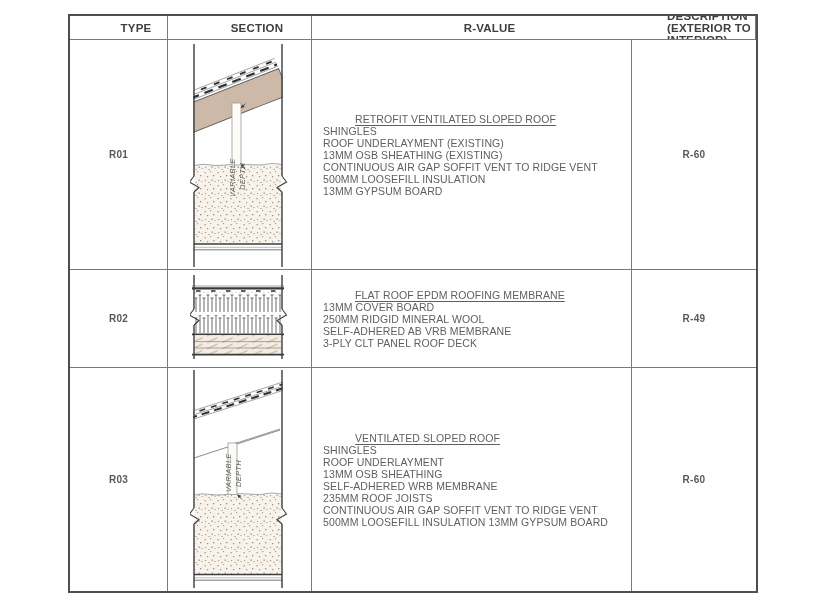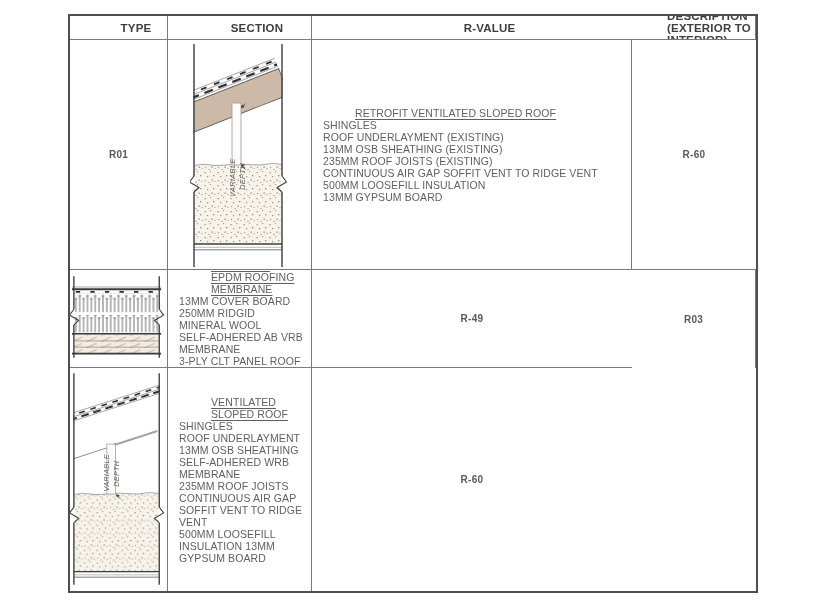--- a/index.html
+++ b/index.html
@@ -91,28 +91,28 @@
       <text class="svgnote" transform="translate(44.5,157) rotate(-90)">VARIABLE</text>
       <text class="svgnote" transform="translate(54.5,150) rotate(-90)">DEPTH</text>
     </svg>
   </div>
 
   <div class="cell desc-cell">
     <div class="desc-title">RETROFIT VENTILATED SLOPED ROOF</div>
     <div>SHINGLES</div>
     <div>ROOF UNDERLAYMENT (EXISTING)</div>
     <div>13MM OSB SHEATHING (EXISTING)</div>
-    <div>235MM ROOF JOISTS (EXISTING)</div>
     <div>CONTINUOUS AIR GAP SOFFIT VENT TO RIDGE VENT</div>
     <div>500MM LOOSEFILL INSULATION</div>
     <div>13MM GYPSUM BOARD</div>
   </div>
 
   <div class="cell rvalue-cell last-col">R-60</div>
 
+  <div class="cell type-cell">R02</div>
 
   <div class="cell section-cell mid">
     <svg width="100" height="92" viewBox="0 0 100 92">
       <defs>
         <pattern id="wool1" width="8" height="20" patternUnits="userSpaceOnUse">
           <path d="M2,2 V20 M6,5 V20" fill="none" stroke="#5a5a5a" stroke-width="0.9"></path>
           <path d="M0.5,2 H3.5 M4.5,5 H7.5" fill="none" stroke="#5a5a5a" stroke-width="0.9"></path>
         </pattern>
         <pattern id="grain1" width="15" height="6.4" patternUnits="userSpaceOnUse">
           <rect width="15" height="6.4" fill="#f2ece2"></rect>

